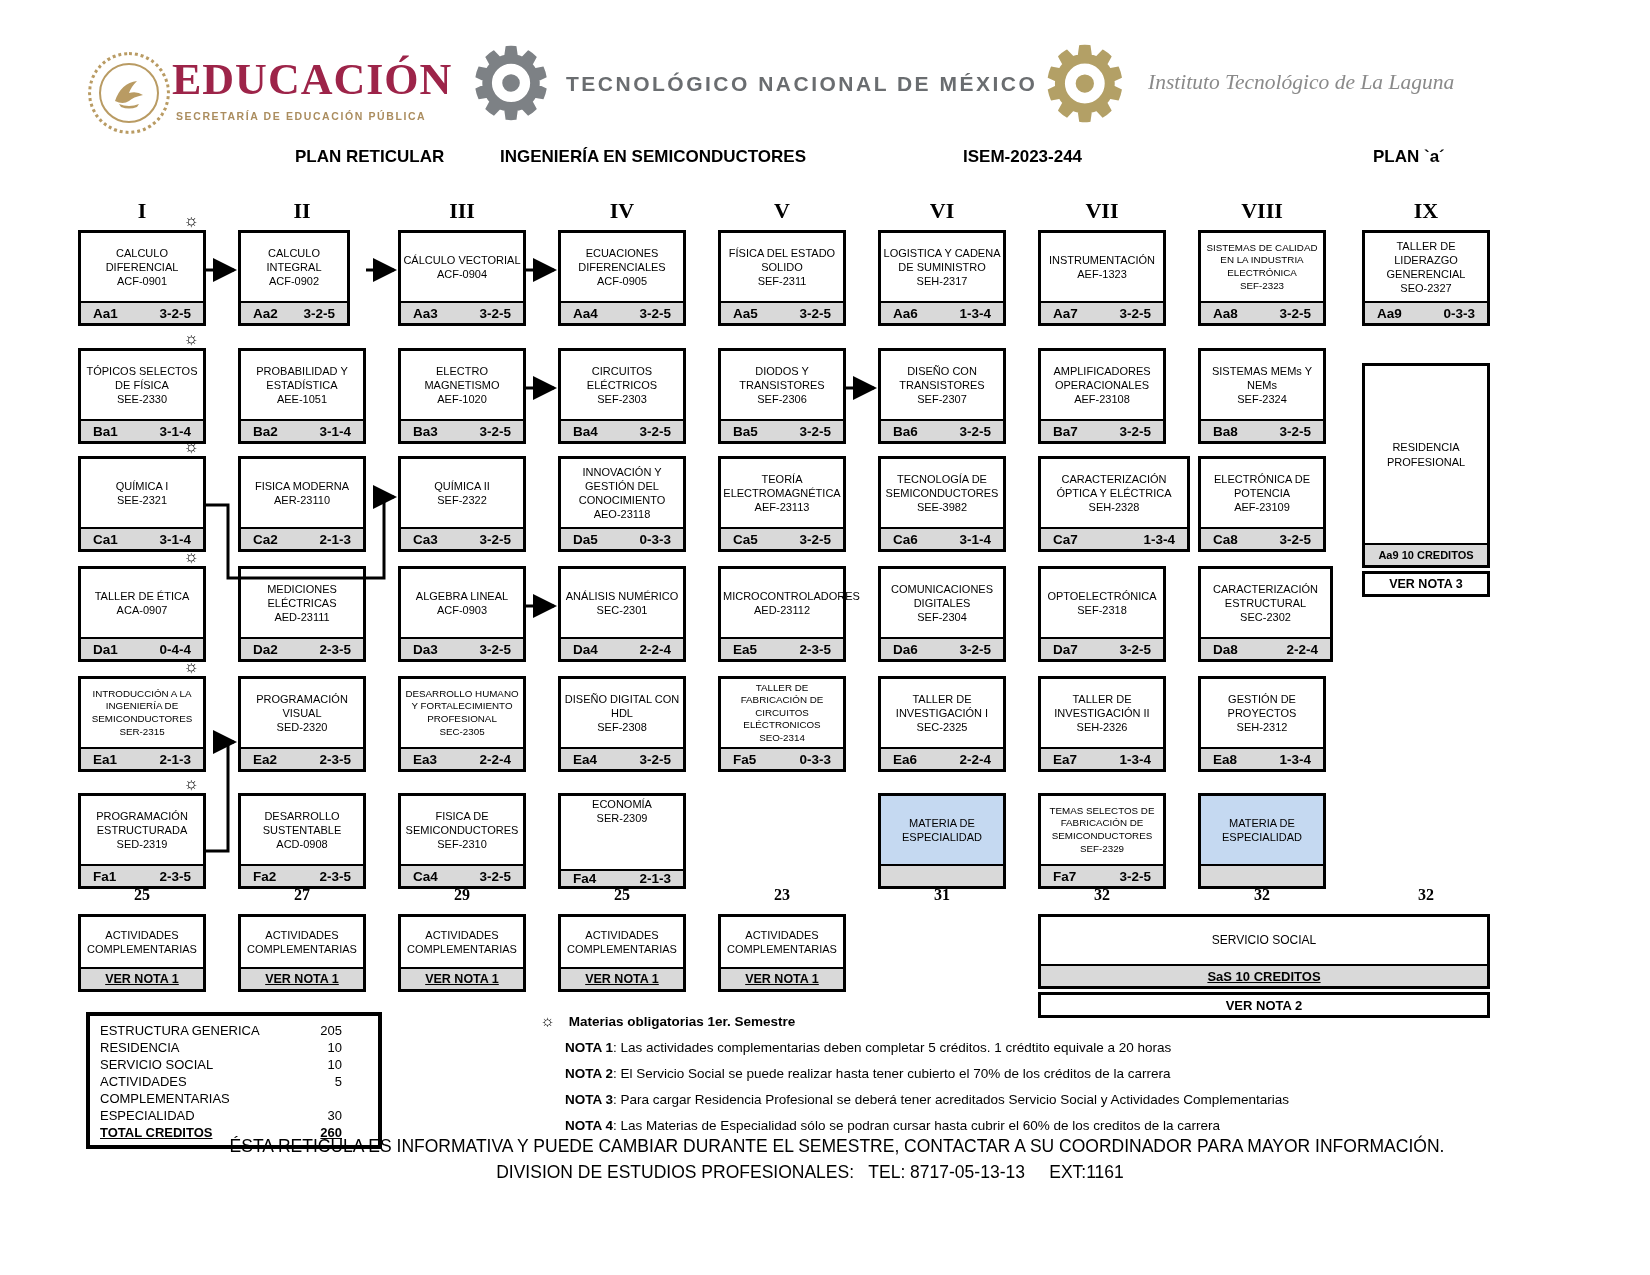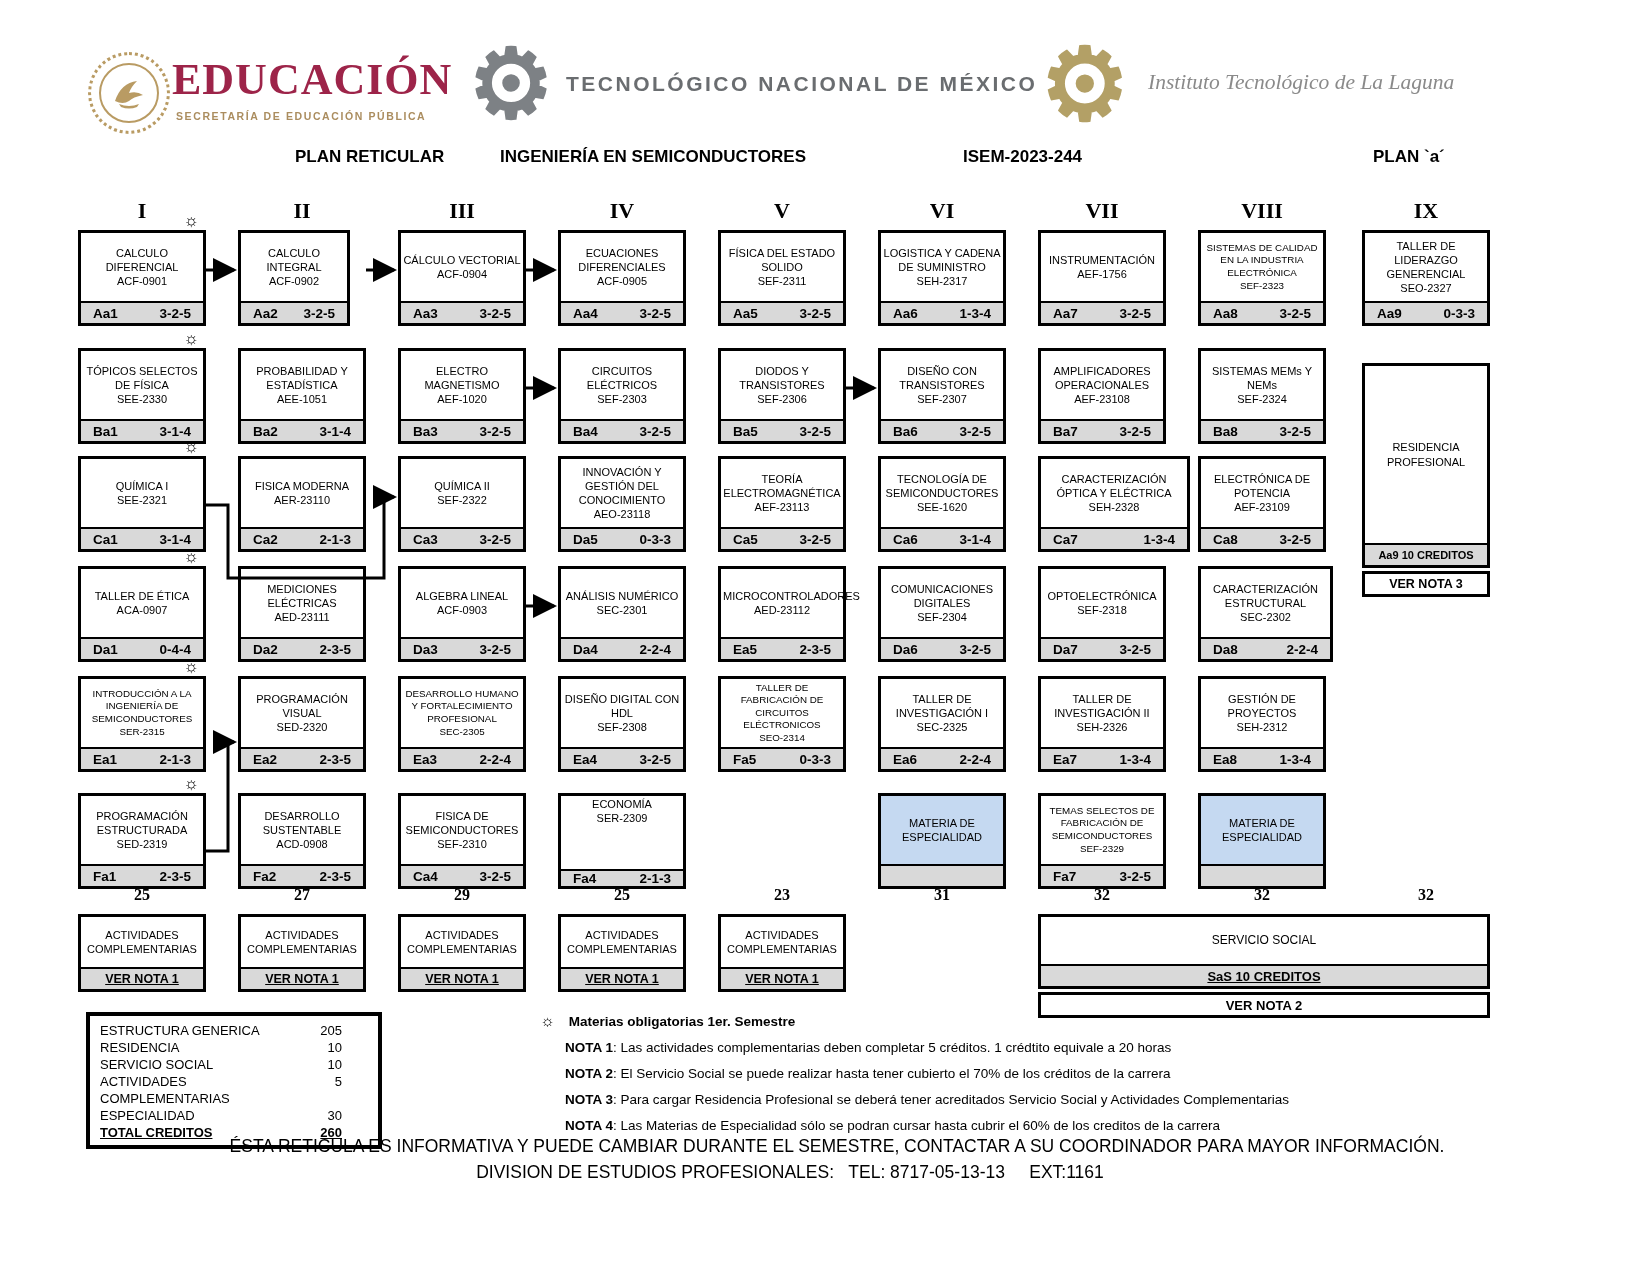--- a/index.html
+++ b/index.html
@@ -401,21 +401,21 @@
           <div>SEF-2307</div>
         </div>
         <div class="bar">
           <span>Ba6</span>
           <span>3-2-5</span>
         </div>
       </div>
       <div class="course" style="left: 878px; top: 456px; width: 128px; height: 96px;">
         <div class="name-wrap">
           <div>TECNOLOGÍA DE SEMICONDUCTORES</div>
-          <div>SEE-1620</div>
+          <div>SEE-3982</div>
         </div>
         <div class="bar">
           <span>Ca6</span>
           <span>3-1-4</span>
         </div>
       </div>
       <div class="course" style="left: 878px; top: 566px; width: 128px; height: 96px;">
         <div class="name-wrap">
           <div>COMUNICACIONES DIGITALES</div>
           <div>SEF-2304</div>
@@ -440,21 +440,21 @@
           <div>MATERIA DE ESPECIALIDAD</div>
         </div>
         <div class="bar">
           <span></span>
           <span></span>
         </div>
       </div>
       <div class="course" style="left: 1038px; top: 230px; width: 128px; height: 96px;">
         <div class="name-wrap">
           <div>INSTRUMENTACIÓN</div>
-          <div>AEF-1756</div>
+          <div>AEF-1323</div>
         </div>
         <div class="bar">
           <span>Aa7</span>
           <span>3-2-5</span>
         </div>
       </div>
       <div class="course" style="left: 1038px; top: 348px; width: 128px; height: 96px;">
         <div class="name-wrap">
           <div>AMPLIFICADORES OPERACIONALES</div>
           <div>AEF-23108</div>
@@ -684,14 +684,14 @@
     <span class="star-g">☼</span><span>Materias obligatorias 1er. Semestre</span>
   </div>
   <div id="notes">
       <div class="note-line" style="top: 1040px;"><b>NOTA 1</b>: Las actividades complementarias deben completar 5 créditos. 1 crédtito equivale a 20 horas</div>
       <div class="note-line" style="top: 1066px;"><b>NOTA 2</b>: El Servicio Social se puede realizar hasta tener cubierto el 70% de los créditos de la carrera</div>
       <div class="note-line" style="top: 1092px;"><b>NOTA 3</b>: Para cargar Residencia Profesional se deberá tener acreditados Servicio Social y Actividades Complementarias</div>
       <div class="note-line" style="top: 1118px;"><b>NOTA 4</b>: Las Materias de Especialidad sólo se podran cursar hasta cubrir el 60% de los creditos de la carrera</div>
     </div>
 
   <div class="footer-line" style="top:1136px;font-size:17.5px;padding-left:47px;">ÉSTA RETICULA ES INFORMATIVA Y PUEDE CAMBIAR DURANTE EL SEMESTRE, CONTACTAR A SU COORDINADOR PARA MAYOR INFORMACIÓN.</div>
-  <div class="footer-line" style="top:1162px;font-size:17.5px;">DIVISION DE ESTUDIOS PROFESIONALES:   TEL: 8717-05-13-13     EXT:1161</div>
+  <div class="footer-line" style="top:1162px;font-size:17.5px;padding-left:20px;">DIVISION DE ESTUDIOS PROFESIONALES:   TEL: 8717-05-13-13     EXT:1161</div>
 </div>
 
 </body></html>

